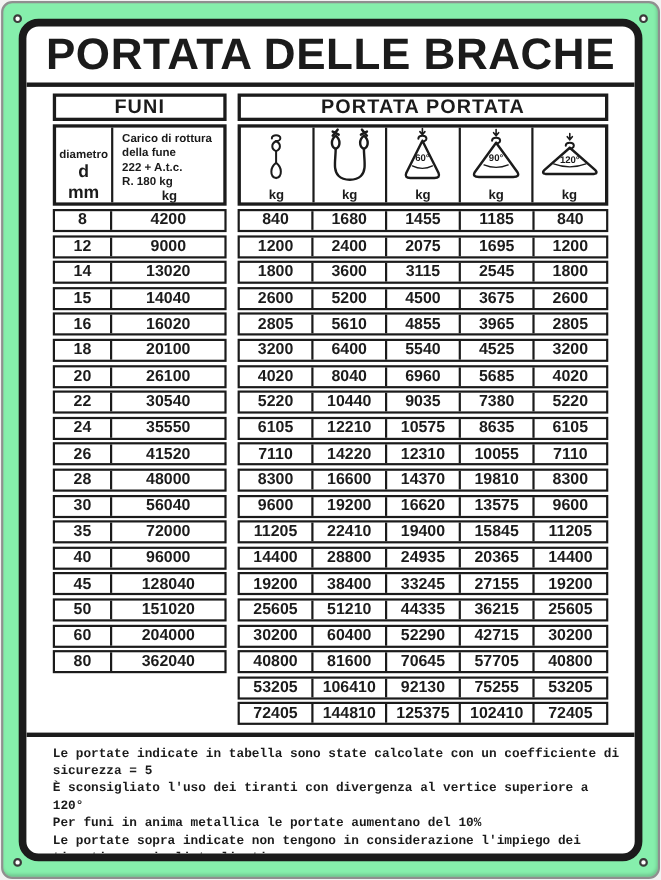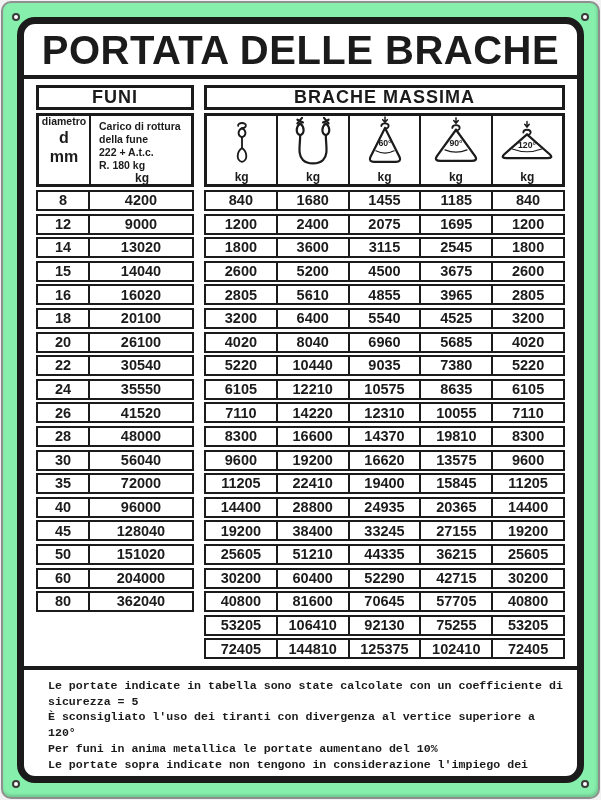--- a/index.html
+++ b/index.html
@@ -16,40 +16,40 @@
   .screw.br { right:9px; bottom:9px; }
 
   .frame { position:absolute; left:14px; right:14px; top:14px; bottom:14px;
            border:7px solid var(--ink); border-radius:18px; background:#fff;
            display:flex; flex-direction:column; overflow:hidden; }
 
   .title { text-align:center; font-weight:bold; font-size:40px; line-height:46px;
            letter-spacing:0.5px; color:var(--ink); padding:3px 0 2px;
            border-bottom:4px solid var(--ink); }
 
-  .tables { display:flex; gap:10px; padding:6px 12px 4px; flex:0 0 auto; }
+  .tables { display:flex; gap:10px; padding:6px 24px 4px; flex:0 0 auto; }
   .funi-table { width:158px; flex:0 0 auto; }
   .portata-table { flex:1; }
 
   .section-header { border:3px solid var(--ink); height:25px; margin-bottom:3px;
                     display:flex; align-items:center; justify-content:center;
                     font-weight:bold; font-size:18px; letter-spacing:1px; color:var(--ink); }
 
   .subrow { border:3px solid var(--ink); height:74px; margin-bottom:3px; display:flex; }
   .trow   { border:2px solid var(--ink); height:21px; margin-bottom:2.6px; display:flex; }
   .tcell  { display:flex; align-items:center; justify-content:center; color:var(--ink);
             font-weight:bold; font-size:14.5px; line-height:1; }
   .tcell + .tcell { border-left:2px solid var(--ink); }
   .subrow .tcell + .tcell { border-left:2.5px solid var(--ink); }
 
   .col-d { width:50px; flex:0 0 auto; }
   .col-r { flex:1; }
   .pcol  { flex:1 1 0; }
 
-  .sub-d { flex-direction:column; justify-content:flex-start; gap:3px; }
+  .sub-d { flex-direction:column; justify-content:flex-end; gap:3px; }
   .sub-d .small { font-size:10.5px; font-weight:bold; }
   .sub-d .big   { font-size:16px; font-weight:bold; }
 
   .sub-r { flex-direction:column; align-items:stretch; justify-content:flex-start; padding:4px 0 1px 8px; }
   .sub-r .lines div { font-size:10.5px; line-height:13px; font-weight:bold; text-align:left; }
   .sub-r .unit { font-size:12px; font-weight:bold; text-align:center; margin-top:auto; padding-right:6px; }
 
   .icon-cell { flex-direction:column; justify-content:flex-end; padding-bottom:1px; }
   .icon-cell svg { display:block; }
   .icon-cell .unit { font-size:12px; font-weight:bold; line-height:12px; }
@@ -163,21 +163,21 @@
               <div class="tcell col-r">204000</div>
             </div>
             <div class="trow">
               <div class="tcell col-d">80</div>
               <div class="tcell col-r">362040</div>
             </div>
           </div>
       </div>
 
       <div class="portata-table">
-        <div class="section-header">BRACHE MASSIMA</div>
+        <div class="section-header">PORTATA PORTATA</div>
         <div class="subrow">
 
           <div class="tcell pcol icon-cell">
             <svg width="46" height="56" viewBox="0 0 60 60" fill="none" stroke="#1b1b1b" stroke-width="2.4" stroke-linecap="round">
               <path d="M25,7 C24,2 36,2 35,7 C35,9 32,10 30,10"></path>
               <path d="M30,10 C24,13 24,20 30,22 C36,20 36,13 30,10"></path>
               <path d="M30,22 L30,36"></path>
               <path d="M30,36 C23,41 22,52 30,54 C38,52 37,41 30,36"></path>
             </svg>
             <span class="unit">kg</span>

